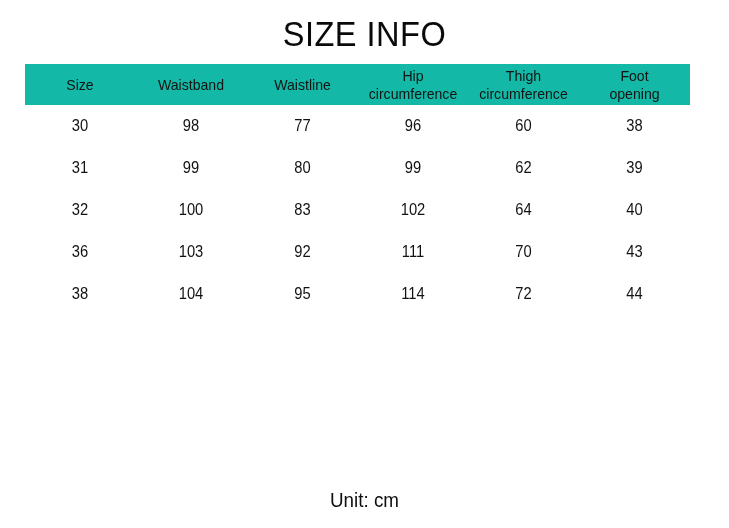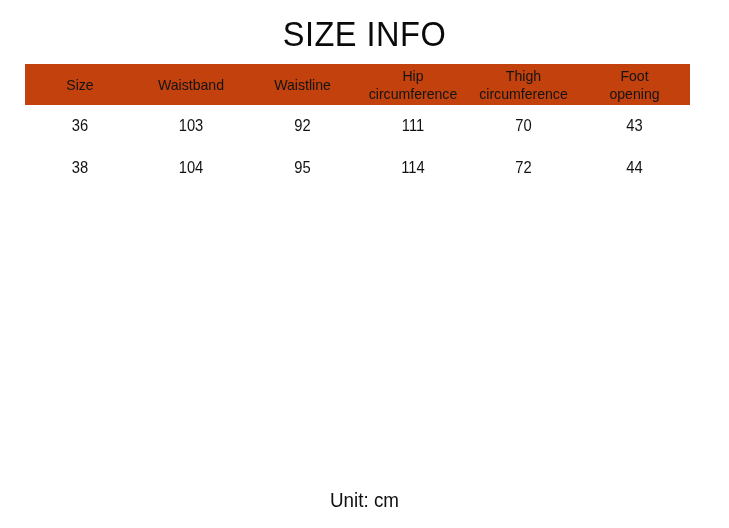--- a/index.html
+++ b/index.html
@@ -54,21 +54,21 @@
   }
 
   table.size-table col.c1 { width: 110px; }
   table.size-table col.c2 { width: 112px; }
   table.size-table col.c3 { width: 111px; }
   table.size-table col.c4 { width: 110px; }
   table.size-table col.c5 { width: 111px; }
   table.size-table col.c6 { width: 111px; }
 
   thead tr.header-row {
-    background: #c2410c;
+    background: #14b8a6;
   }
 
   thead th {
     height: 41px;
     padding: 0 2px;
     font-weight: 400;
     font-size: 15px;
     line-height: 18px;
     text-align: center;
     vertical-align: middle;
@@ -148,20 +148,44 @@
             <span class="hdr-line">circumference</span>
           </th>
           <th>
             <span class="hdr-line">Foot</span>
             <span class="hdr-line">opening</span>
           </th>
         </tr>
       </thead>
       <tbody>
         <tr>
+          <td>30</td>
+          <td>98</td>
+          <td>77</td>
+          <td>96</td>
+          <td>60</td>
+          <td>38</td>
+        </tr>
+        <tr>
+          <td>31</td>
+          <td>99</td>
+          <td>80</td>
+          <td>99</td>
+          <td>62</td>
+          <td>39</td>
+        </tr>
+        <tr>
+          <td>32</td>
+          <td>100</td>
+          <td>83</td>
+          <td>102</td>
+          <td>64</td>
+          <td>40</td>
+        </tr>
+        <tr>
           <td>36</td>
           <td>103</td>
           <td>92</td>
           <td>111</td>
           <td>70</td>
           <td>43</td>
         </tr>
         <tr>
           <td>38</td>
           <td>104</td>

